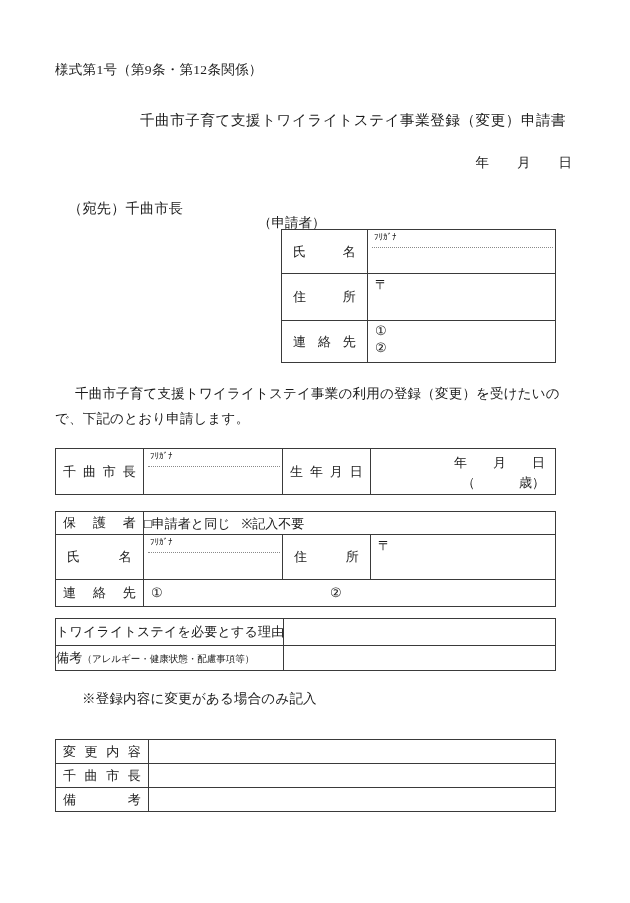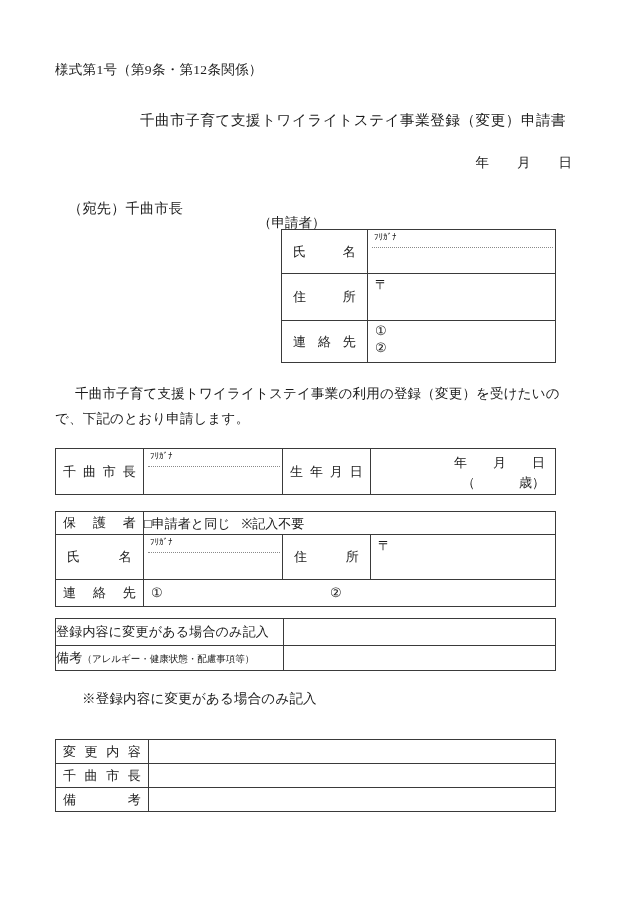--- a/index.html
+++ b/index.html
@@ -348,21 +348,21 @@
   </table>
 
   <table class="tbl" style="left:55px; top:618px; width:500px;">
     <colgroup>
         <col style="width:228px">
         <col style="width:272px">
       </colgroup>
     <tbody>
       <tr>
         <td class="reason-lbl" style="height:26px;">
-          <span>登録内容に変更がある場合のみ記入</span>
+          <span>トワイライトステイを必要とする理由</span>
         </td>
         <td></td>
       </tr>
       <tr>
         <td class="reason-lbl" style="height:24px;">
           <span>備考</span><span class="note-small">（アレルギー・健康状態・配慮事項等）</span>
         </td>
         <td></td>
       </tr>
     </tbody>

